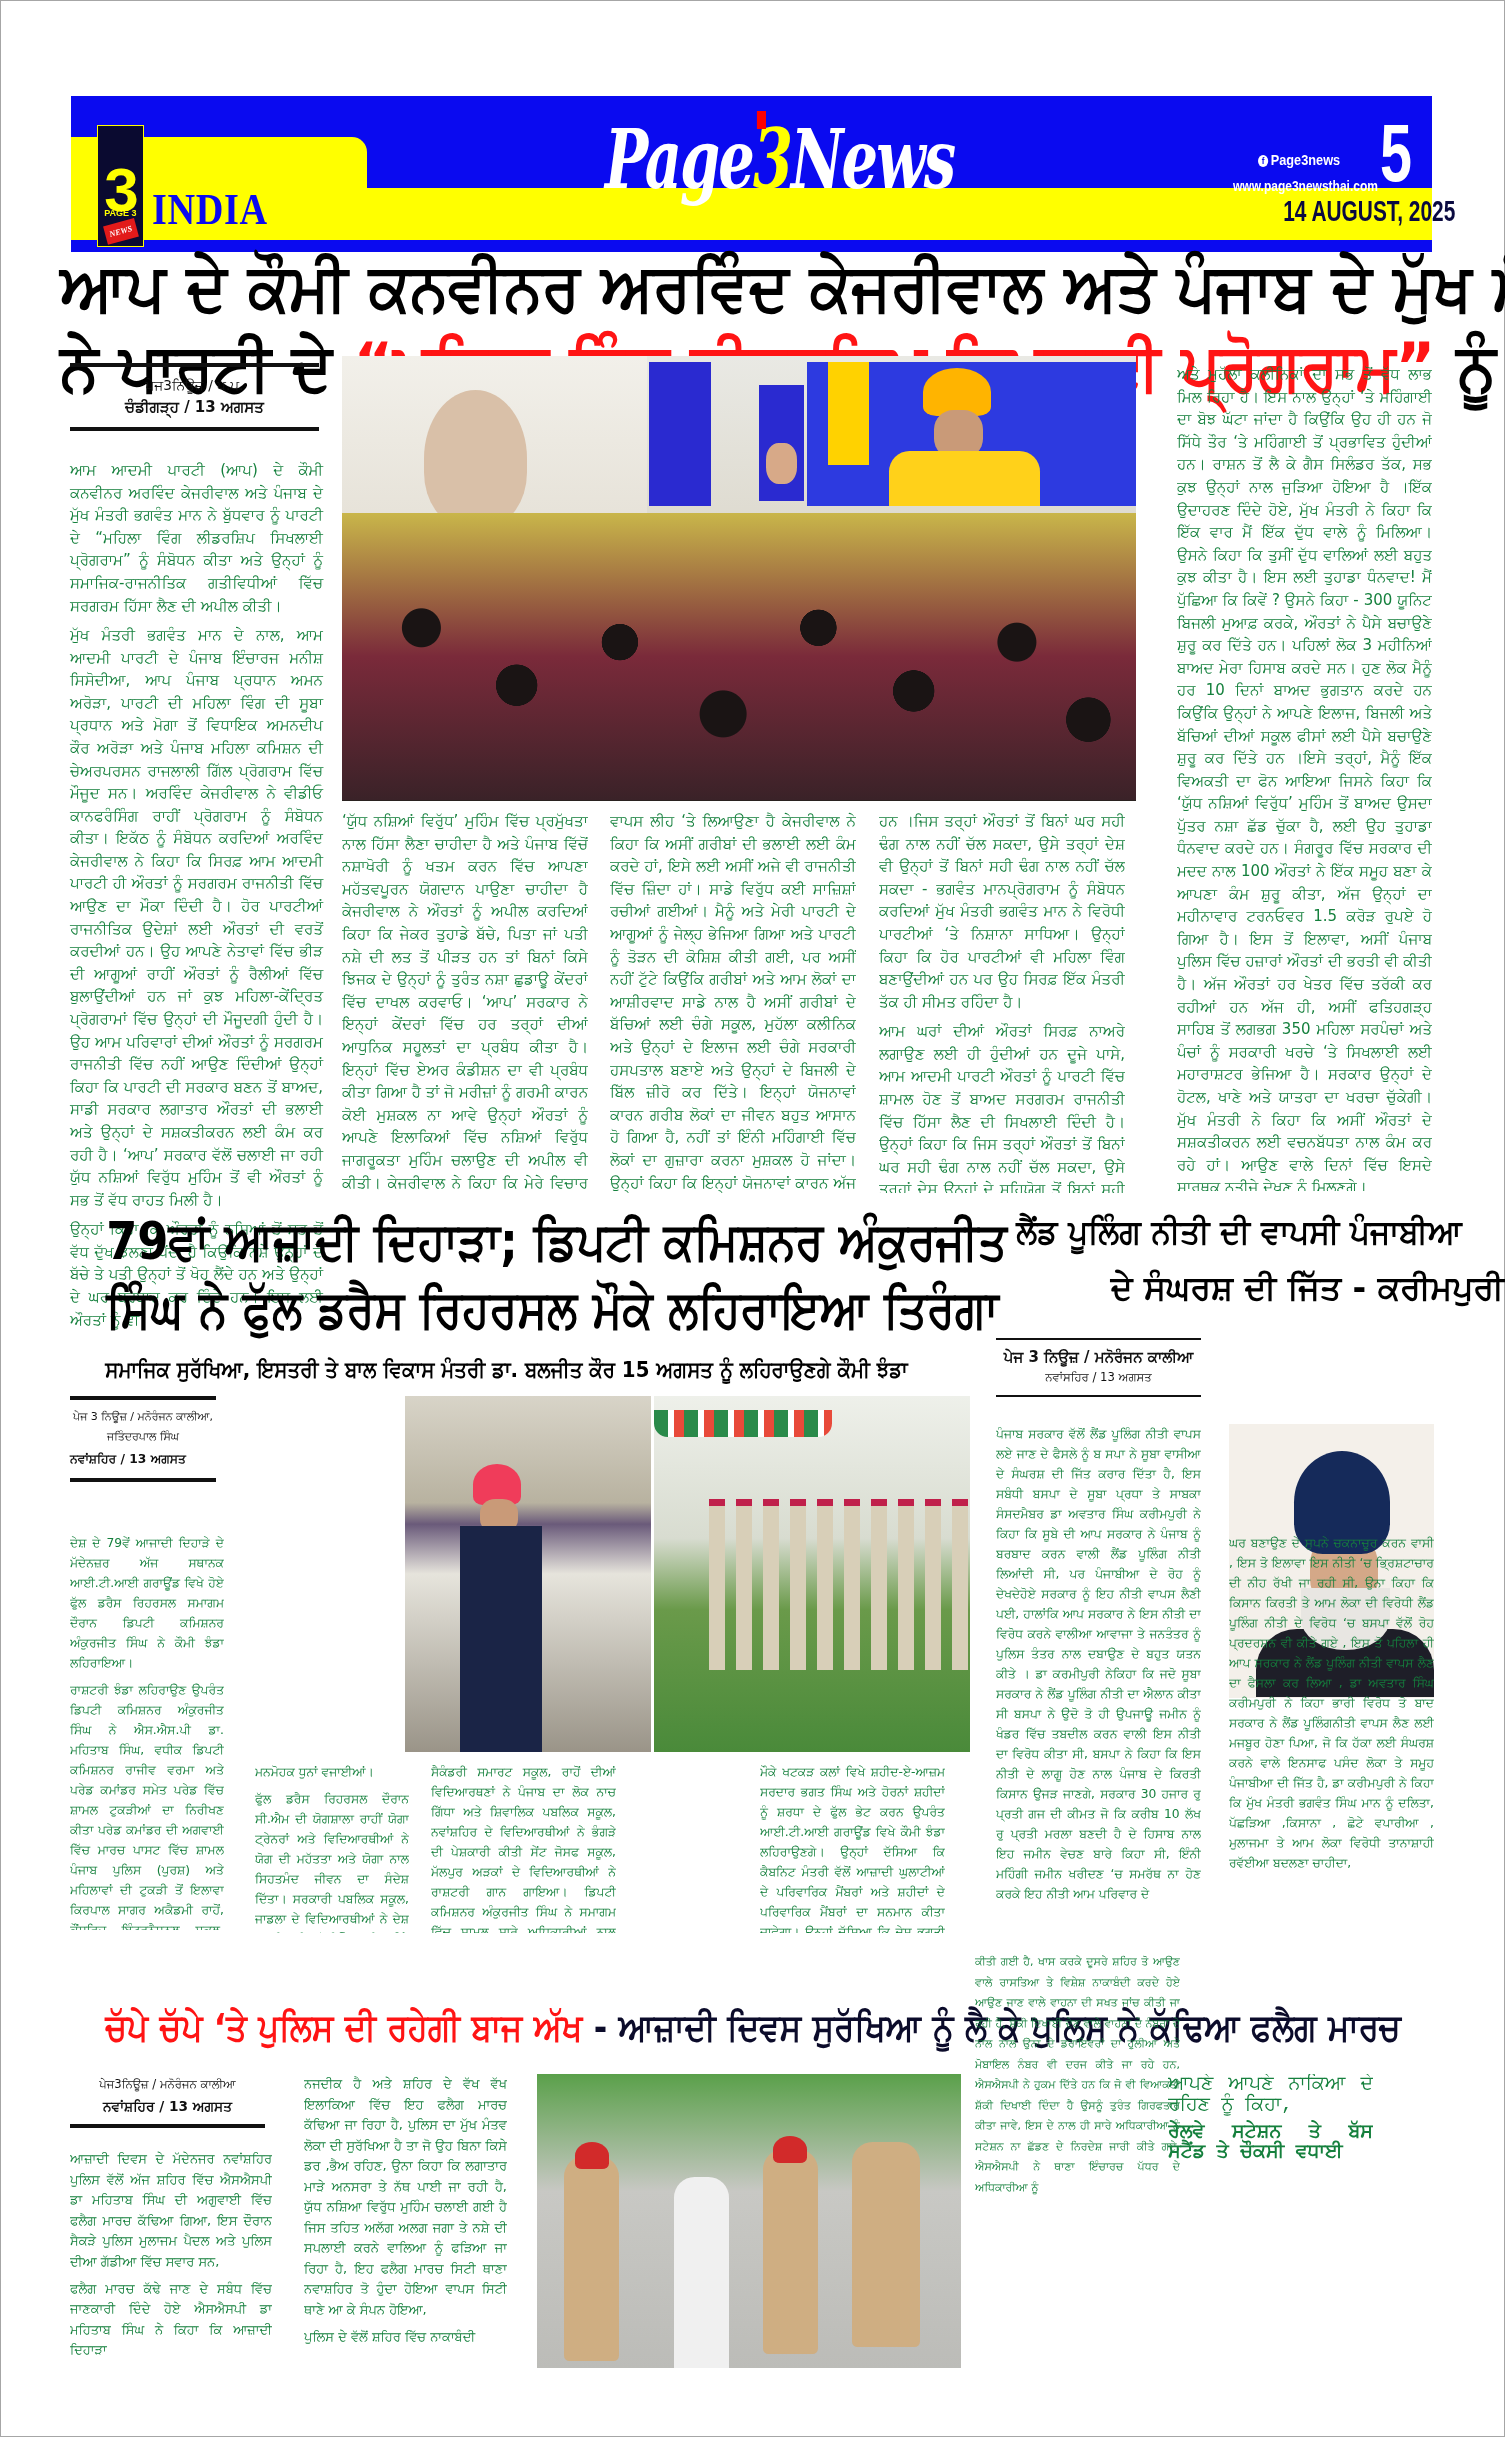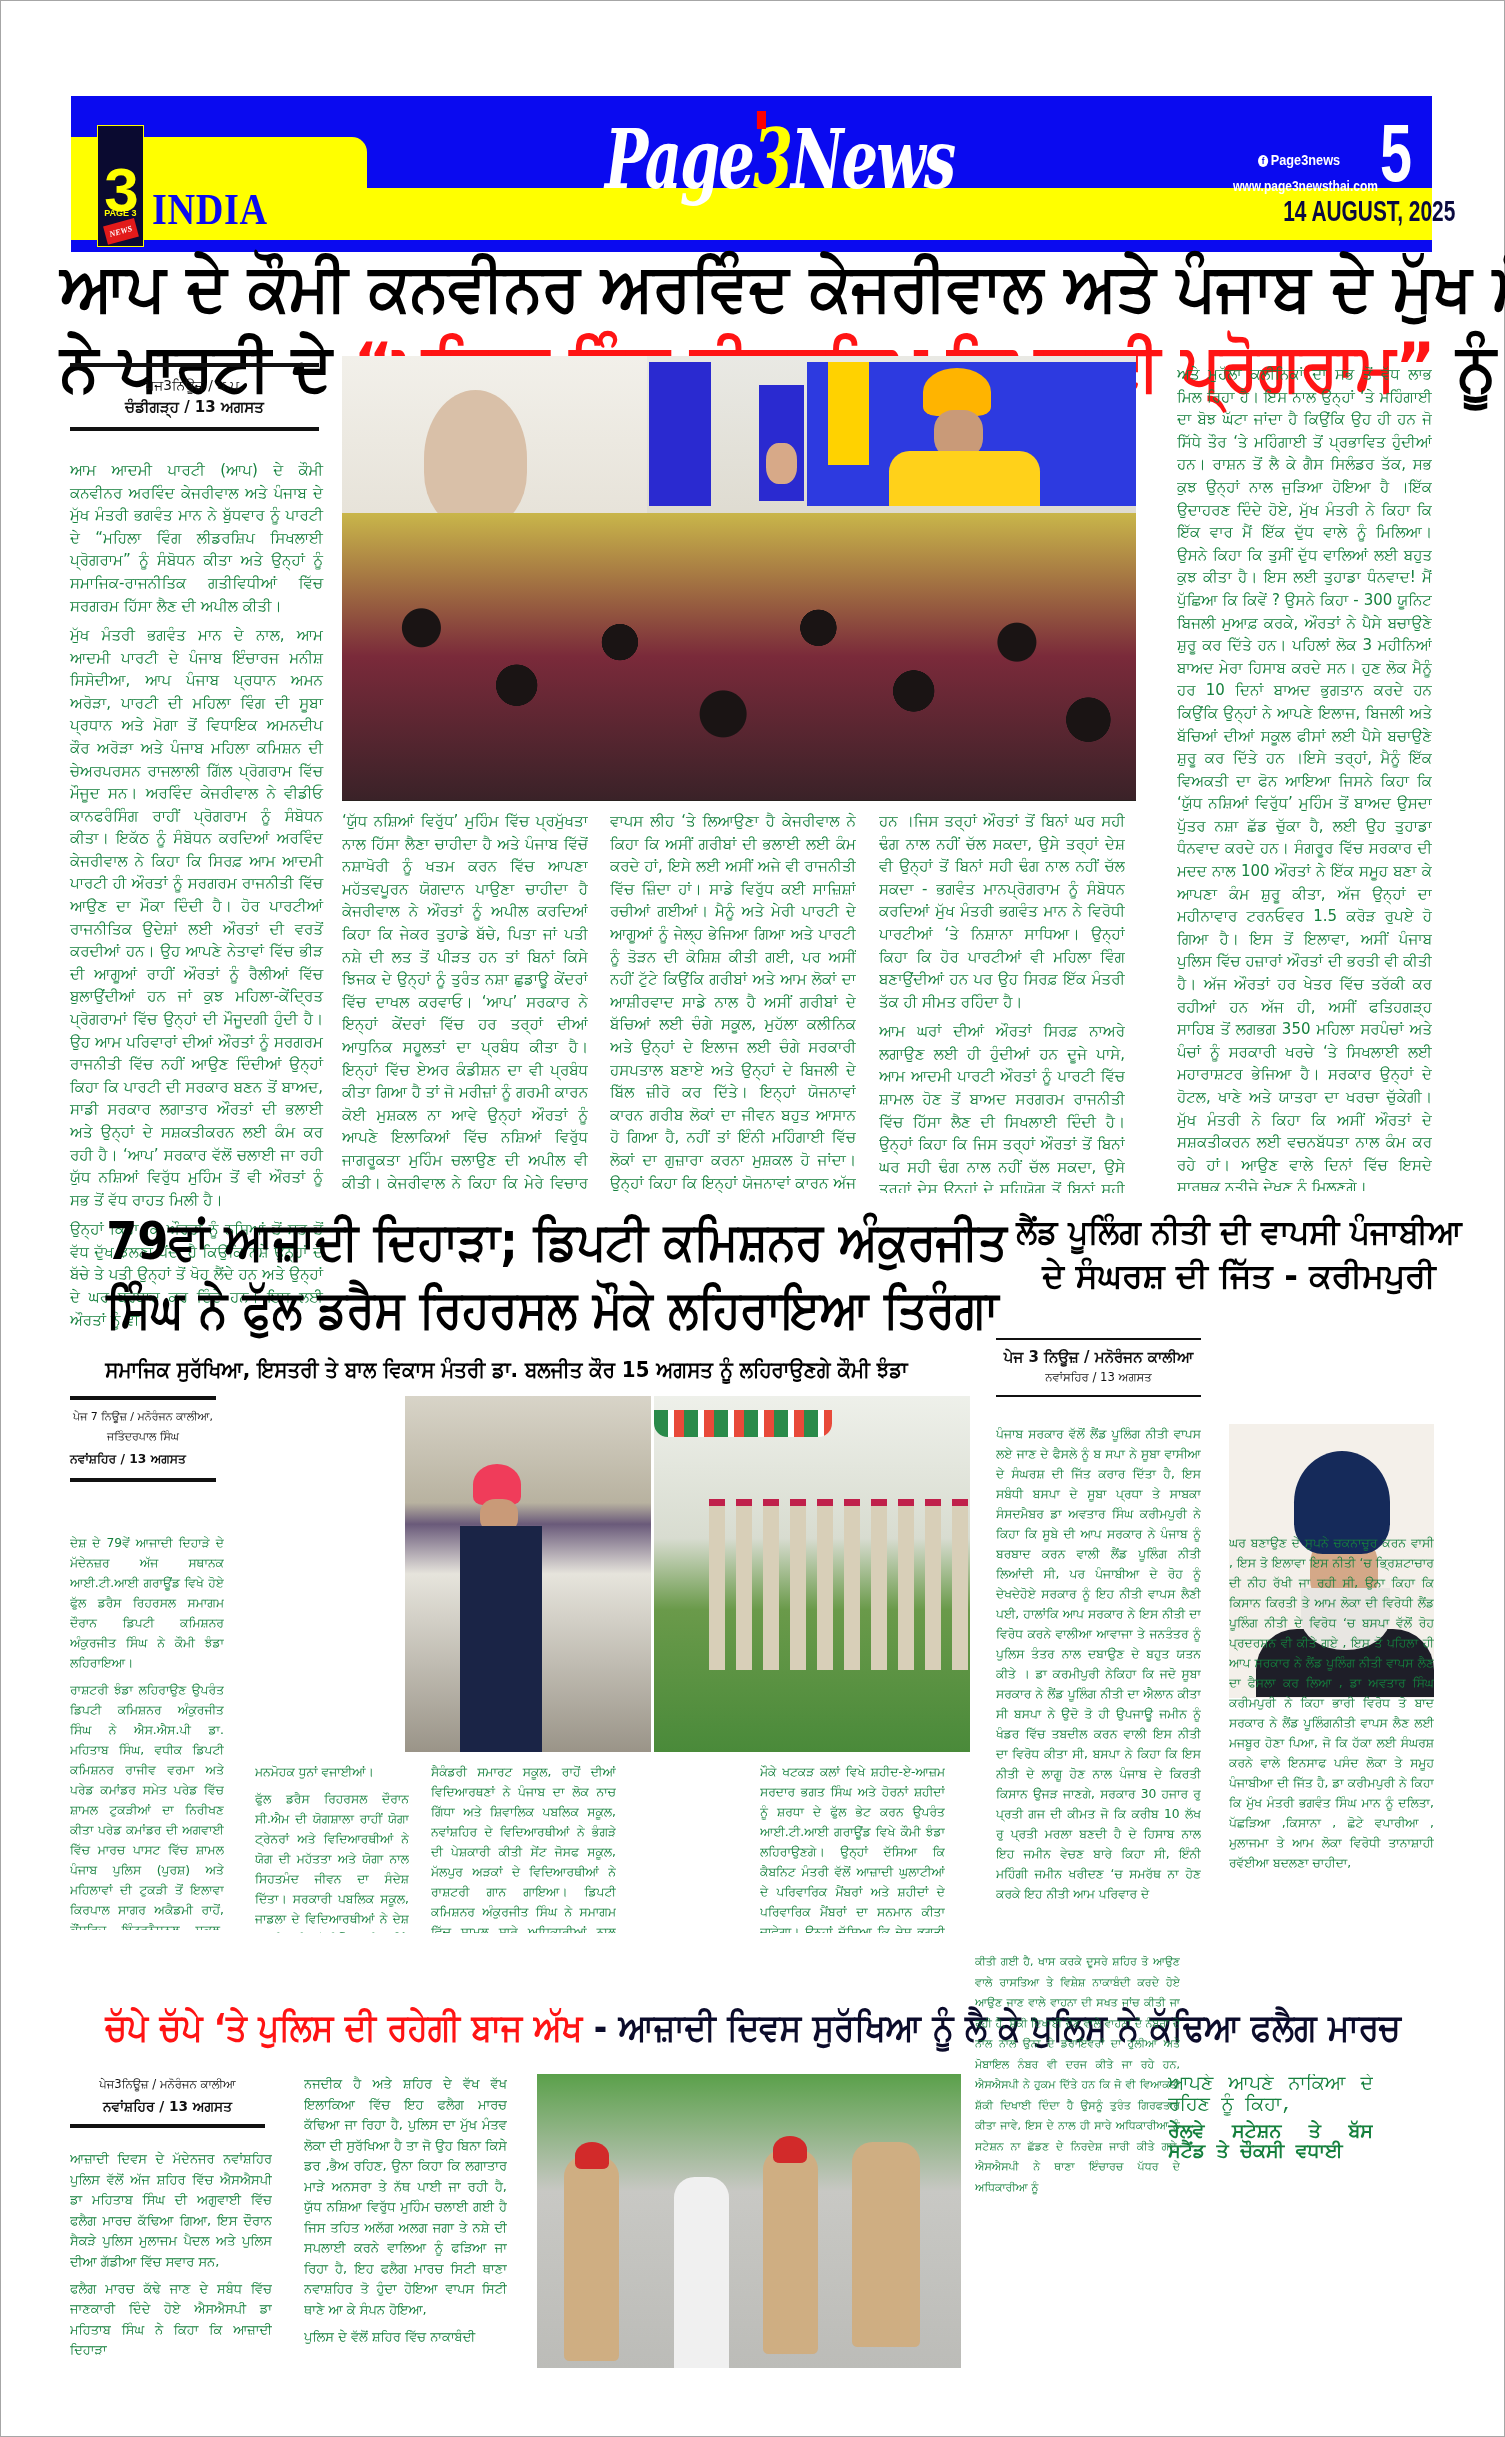--- a/index.html
+++ b/index.html
@@ -146,24 +146,24 @@
 </div>
 <div class="col" style="left:1177px;top:363px;width:255px;height:828px;overflow:hidden;">
   <p>ਅਤੇ ਮੁਹੱਲਾ ਕਲੀਨਿਕਾਂ ਦਾ ਸਭ ਤੋਂ ਵੱਧ ਲਾਭ ਮਿਲ ਰਿਹਾ ਹੈ। ਇਸ ਨਾਲ ਉਨ੍ਹਾਂ ‘ਤੇ ਮਹਿੰਗਾਈ ਦਾ ਬੋਝ ਘੱਟਾ ਜਾਂਦਾ ਹੈ ਕਿਉਂਕਿ ਉਹ ਹੀ ਹਨ ਜੋ ਸਿੱਧੇ ਤੌਰ ‘ਤੇ ਮਹਿੰਗਾਈ ਤੋਂ ਪ੍ਰਭਾਵਿਤ ਹੁੰਦੀਆਂ ਹਨ। ਰਾਸ਼ਨ ਤੋਂ ਲੈ ਕੇ ਗੈਸ ਸਿਲੰਡਰ ਤੱਕ, ਸਭ ਕੁਝ ਉਨ੍ਹਾਂ ਨਾਲ ਜੁੜਿਆ ਹੋਇਆ ਹੈ ।ਇੱਕ ਉਦਾਹਰਣ ਦਿੰਦੇ ਹੋਏ, ਮੁੱਖ ਮੰਤਰੀ ਨੇ ਕਿਹਾ ਕਿ ਇੱਕ ਵਾਰ ਮੈਂ ਇੱਕ ਦੁੱਧ ਵਾਲੇ ਨੂੰ ਮਿਲਿਆ। ਉਸਨੇ ਕਿਹਾ ਕਿ ਤੁਸੀਂ ਦੁੱਧ ਵਾਲਿਆਂ ਲਈ ਬਹੁਤ ਕੁਝ ਕੀਤਾ ਹੈ। ਇਸ ਲਈ ਤੁਹਾਡਾ ਧੰਨਵਾਦ! ਮੈਂ ਪੁੱਛਿਆ ਕਿ ਕਿਵੇਂ ? ਉਸਨੇ ਕਿਹਾ - 300 ਯੂਨਿਟ ਬਿਜਲੀ ਮੁਆਫ਼ ਕਰਕੇ, ਔਰਤਾਂ ਨੇ ਪੈਸੇ ਬਚਾਉਣੇ ਸ਼ੁਰੂ ਕਰ ਦਿੱਤੇ ਹਨ। ਪਹਿਲਾਂ ਲੋਕ 3 ਮਹੀਨਿਆਂ ਬਾਅਦ ਮੇਰਾ ਹਿਸਾਬ ਕਰਦੇ ਸਨ। ਹੁਣ ਲੋਕ ਮੈਨੂੰ ਹਰ 10 ਦਿਨਾਂ ਬਾਅਦ ਭੁਗਤਾਨ ਕਰਦੇ ਹਨ ਕਿਉਂਕਿ ਉਨ੍ਹਾਂ ਨੇ ਆਪਣੇ ਇਲਾਜ, ਬਿਜਲੀ ਅਤੇ ਬੱਚਿਆਂ ਦੀਆਂ ਸਕੂਲ ਫੀਸਾਂ ਲਈ ਪੈਸੇ ਬਚਾਉਣੇ ਸ਼ੁਰੂ ਕਰ ਦਿੱਤੇ ਹਨ ।ਇਸੇ ਤਰ੍ਹਾਂ, ਮੈਨੂੰ ਇੱਕ ਵਿਅਕਤੀ ਦਾ ਫੋਨ ਆਇਆ ਜਿਸਨੇ ਕਿਹਾ ਕਿ ‘ਯੁੱਧ ਨਸ਼ਿਆਂ ਵਿਰੁੱਧ’ ਮੁਹਿੰਮ ਤੋਂ ਬਾਅਦ ਉਸਦਾ ਪੁੱਤਰ ਨਸ਼ਾ ਛੱਡ ਚੁੱਕਾ ਹੈ, ਲਈ ਉਹ ਤੁਹਾਡਾ ਧੰਨਵਾਦ ਕਰਦੇ ਹਨ। ਸੰਗਰੂਰ ਵਿੱਚ ਸਰਕਾਰ ਦੀ ਮਦਦ ਨਾਲ 100 ਔਰਤਾਂ ਨੇ ਇੱਕ ਸਮੂਹ ਬਣਾ ਕੇ ਆਪਣਾ ਕੰਮ ਸ਼ੁਰੂ ਕੀਤਾ, ਅੱਜ ਉਨ੍ਹਾਂ ਦਾ ਮਹੀਨਾਵਾਰ ਟਰਨਓਵਰ 1.5 ਕਰੋੜ ਰੁਪਏ ਹੋ ਗਿਆ ਹੈ। ਇਸ ਤੋਂ ਇਲਾਵਾ, ਅਸੀਂ ਪੰਜਾਬ ਪੁਲਿਸ ਵਿੱਚ ਹਜ਼ਾਰਾਂ ਔਰਤਾਂ ਦੀ ਭਰਤੀ ਵੀ ਕੀਤੀ ਹੈ। ਅੱਜ ਔਰਤਾਂ ਹਰ ਖੇਤਰ ਵਿੱਚ ਤਰੱਕੀ ਕਰ ਰਹੀਆਂ ਹਨ ਅੱਜ ਹੀ, ਅਸੀਂ ਫਤਿਹਗੜ੍ਹ ਸਾਹਿਬ ਤੋਂ ਲਗਭਗ 350 ਮਹਿਲਾ ਸਰਪੰਚਾਂ ਅਤੇ ਪੰਚਾਂ ਨੂੰ ਸਰਕਾਰੀ ਖਰਚੇ ‘ਤੇ ਸਿਖਲਾਈ ਲਈ ਮਹਾਰਾਸ਼ਟਰ ਭੇਜਿਆ ਹੈ। ਸਰਕਾਰ ਉਨ੍ਹਾਂ ਦੇ ਹੋਟਲ, ਖਾਣੇ ਅਤੇ ਯਾਤਰਾ ਦਾ ਖਰਚਾ ਚੁੱਕੇਗੀ। ਮੁੱਖ ਮੰਤਰੀ ਨੇ ਕਿਹਾ ਕਿ ਅਸੀਂ ਔਰਤਾਂ ਦੇ ਸਸ਼ਕਤੀਕਰਨ ਲਈ ਵਚਨਬੱਧਤਾ ਨਾਲ ਕੰਮ ਕਰ ਰਹੇ ਹਾਂ। ਆਉਣ ਵਾਲੇ ਦਿਨਾਂ ਵਿੱਚ ਇਸਦੇ ਸਾਰਥਕ ਨਤੀਜੇ ਦੇਖਣ ਨੂੰ ਮਿਲਣਗੇ।</p>
 </div>
 
 <h2 class="hl" style="left:41px;top:1215px;width:931px;text-align:center;font-size:52px;line-height:1;margin:0;transform:scaleX(0.86);transform-origin:center;">79ਵਾਂ ਆਜ਼ਾਦੀ ਦਿਹਾੜਾ; ਡਿਪਟੀ ਕਮਿਸ਼ਨਰ ਅੰਕੁਰਜੀਤ</h2>
 <h2 class="hl" style="left:41px;top:1283px;width:931px;text-align:center;font-size:52px;line-height:1;margin:0;transform:scaleX(0.86);transform-origin:center;">ਸਿੰਘ ਨੇ ਫੁੱਲ ਡਰੈਸ ਰਿਹਰਸਲ ਮੌਕੇ ਲਹਿਰਾਇਆ ਤਿਰੰਗਾ</h2>
 <h3 class="hl" style="left:41px;top:1359px;width:931px;text-align:center;font-size:22px;line-height:1;margin:0;transform:scaleX(0.9);transform-origin:center;">ਸਮਾਜਿਕ ਸੁਰੱਖਿਆ, ਇਸਤਰੀ ਤੇ ਬਾਲ ਵਿਕਾਸ ਮੰਤਰੀ ਡਾ. ਬਲਜੀਤ ਕੌਰ 15 ਅਗਸਤ ਨੂੰ ਲਹਿਰਾਉਣਗੇ ਕੌਮੀ ਝੰਡਾ</h3>
 
 <h2 class="hl" style="left:986px;top:1215px;width:506px;text-align:center;font-size:33px;line-height:1;margin:0;transform:scaleX(0.94);">ਲੈਂਡ ਪੂਲਿੰਗ ਨੀਤੀ ਦੀ ਵਾਪਸੀ ਪੰਜਾਬੀਆ</h2>
-<h2 class="hl" style="left:986px;top:1259px;width:506px;text-align:center;font-size:33px;line-height:1;margin:0;">ਦੇ ਸੰਘਰਸ਼ ਦੀ ਜਿੱਤ - ਕਰੀਮਪੁਰੀ</h2>
+<h2 class="hl" style="left:986px;top:1259px;width:506px;text-align:right;font-size:33px;line-height:1;margin:12px;">ਦੇ ਸੰਘਰਸ਼ ਦੀ ਜਿੱਤ - ਕਰੀਮਪੁਰੀ</h2>
 
 <div class="byline" style="left:70px;top:1396px;width:146px;padding:6.8px 0;">
-  <div class="l1" style="font-size:11px;">ਪੇਜ 7 ਨਿਊਜ਼ /  ਮਨੋਰੰਜਨ ਕਾਲੀਆ,</div>
+  <div class="l1" style="font-size:11px;">ਪੇਜ 3 ਨਿਊਜ਼ /  ਮਨੋਰੰਜਨ ਕਾਲੀਆ,</div>
   <div class="l1" style="font-size:11px;">ਜਤਿੰਦਰਪਾਲ ਸਿੰਘ</div>
   <div class="l2" style="font-size:12.3px;text-align:left;">ਨਵਾਂਸ਼ਹਿਰ /   13  ਅਗਸਤ</div>
 </div>
 
 <div class="photo ph-79a">
   <div class="turban"></div>
   <div class="face"></div>
   <div class="coat"></div>
 </div>
 <div class="photo ph-79b">

